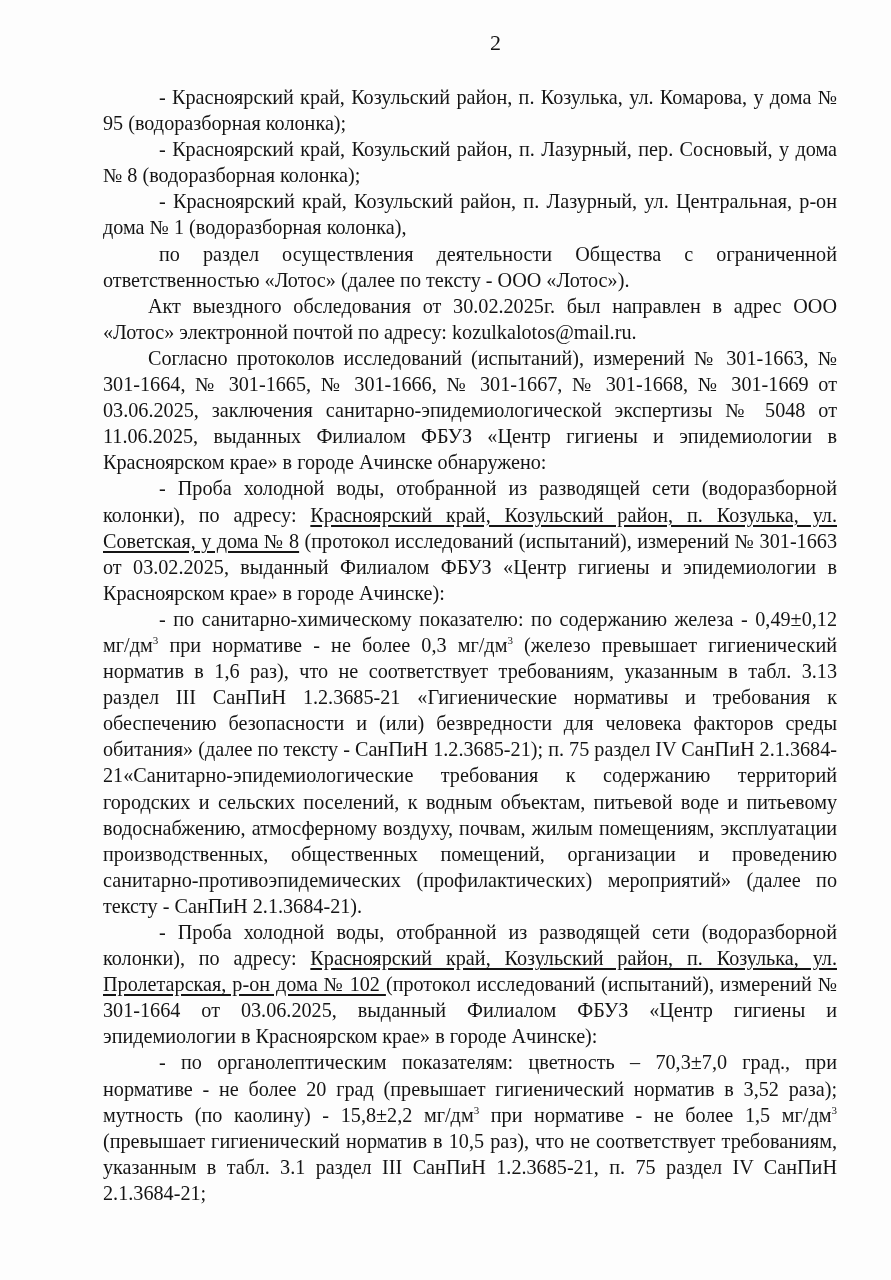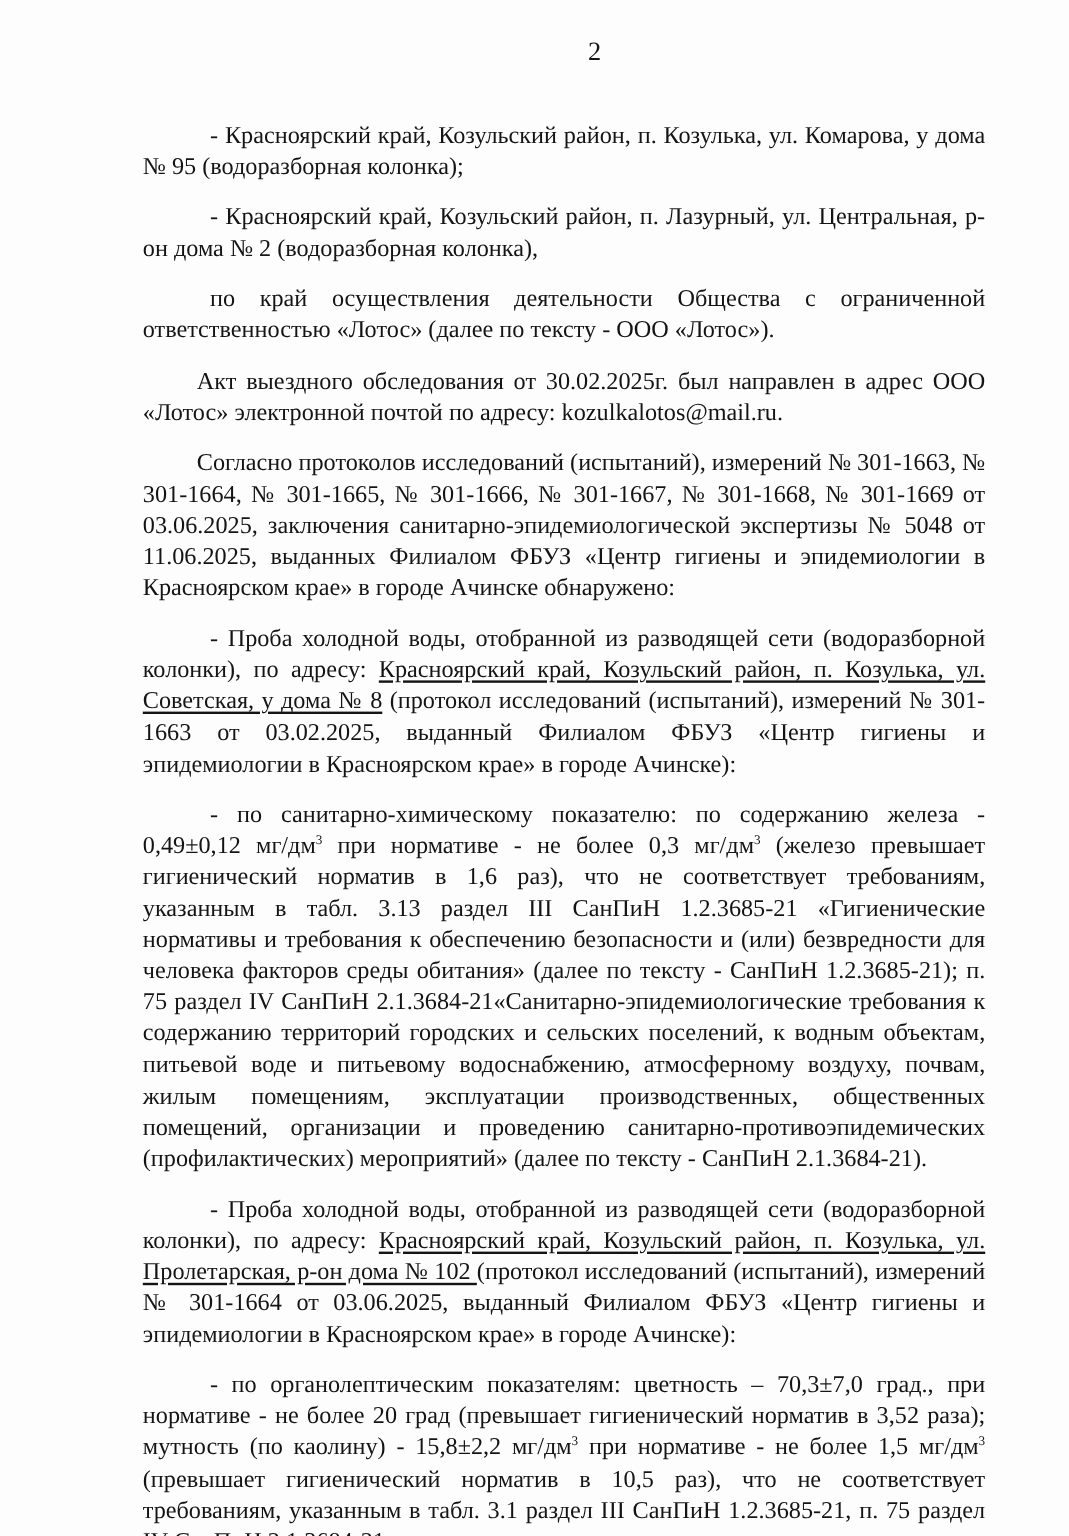--- a/index.html
+++ b/index.html
@@ -9,35 +9,36 @@
     font-family: "Liberation Serif", "DejaVu Serif", serif; color: #141414;
   }
   .page-number {
     position: absolute; top: 30px; left: 0; width: 100%; text-align: center;
     font-size: 22px; line-height: 26px; margin-left: 50px;
   }
   .body {
     position: absolute; left: 103px; top: 84px; width: 734px;
     font-size: 20.2px; line-height: 26.1px; text-align: justify;
   }
-  .body p { margin: 16px; text-indent: 56px; }
+  .body p { margin: 0; text-indent: 56px; }
   .body p.ind2 { text-indent: 45px; }
   .u { text-decoration: underline; text-underline-offset: 3px; }
   sup { font-size: 11px; line-height: 0; vertical-align: 8px; }
 </style>
 </head>
 <body>
 
 <div class="page">
   <div class="page-number">2</div>
 
   <div class="body">
     <p>- Красноярский край, Козульский район, п. Козулька, ул. Комарова, у дома № 95 (водоразборная колонка);</p>
-    <p>- Красноярский край, Козульский район, п. Лазурный, ул. Центральная, р-он дома № 2 (водоразборная колонка),</p>
-    <p>по край осуществления деятельности Общества с ограниченной ответственностью «Лотос» (далее по тексту - ООО «Лотос»).</p>
+    <p>- Красноярский край, Козульский район, п. Лазурный, пер. Сосновый, у дома № 8 (водоразборная колонка);</p>
+    <p>- Красноярский край, Козульский район, п. Лазурный, ул. Центральная, р-он дома № 1 (водоразборная колонка),</p>
+    <p>по раздел осуществления деятельности Общества с ограниченной ответственностью «Лотос» (далее по тексту - ООО «Лотос»).</p>
     <p class="ind2">Акт выездного обследования от 30.02.2025г. был направлен в адрес ООО «Лотос» электронной почтой по адресу: kozulkalotos@mail.ru.</p>
     <p class="ind2">Согласно протоколов  исследований (испытаний), измерений № 301-1663, № 301-1664, № 301-1665, № 301-1666, № 301-1667,  № 301-1668, № 301-1669 от 03.06.2025, заключения санитарно-эпидемиологической экспертизы № 5048 от 11.06.2025, выданных Филиалом ФБУЗ «Центр гигиены и эпидемиологии в Красноярском крае» в городе Ачинске обнаружено:</p>
 
     <p><span>- Проба холодной воды, отобранной из разводящей сети (водоразборной колонки), по адресу: </span><span class="u">Красноярский край, Козульский район, п. Козулька, ул. Советская, у дома № 8</span><span>  (протокол исследований (испытаний), измерений №  301-1663 от 03.02.2025, выданный Филиалом ФБУЗ «Центр гигиены и эпидемиологии в Красноярском крае» в городе Ачинске):</span></p>
 
     <p><span>- по санитарно-химическому показателю: по содержанию железа - 0,49±0,12 мг/дм</span><sup>3</sup><span>  при нормативе - не более 0,3 мг/дм</span><sup>3</sup><span> (железо превышает гигиенический норматив в 1,6 раз), что  не соответствует требованиям, указанным в табл. 3.13 раздел III СанПиН 1.2.3685-21 «Гигиенические нормативы и требования к обеспечению безопасности и (или) безвредности для человека факторов среды обитания» (далее по тексту - СанПиН 1.2.3685-21); п. 75 раздел IV СанПиН 2.1.3684-21«Санитарно-эпидемиологические требования к содержанию территорий городских и сельских поселений, к водным объектам, питьевой воде и питьевому водоснабжению, атмосферному воздуху, почвам, жилым помещениям, эксплуатации производственных, общественных помещений, организации и проведению санитарно-противоэпидемических (профилактических) мероприятий» (далее по тексту - СанПиН 2.1.3684-21).</span></p>
 
     <p><span>- Проба холодной воды, отобранной из разводящей сети (водоразборной колонки), по адресу: </span><span class="u"> Красноярский край, Козульский район, п. Козулька, ул. Пролетарская, р-он дома № 102 </span><span>(протокол исследований (испытаний), измерений №  301-1664 от 03.06.2025, выданный Филиалом ФБУЗ «Центр гигиены и эпидемиологии в Красноярском крае» в городе Ачинске):</span></p>
 
     <p><span>- по органолептическим показателям: цветность – 70,3±7,0 град.,  при нормативе - не более 20 град (превышает гигиенический норматив в 3,52 раза); мутность (по каолину) - 15,8±2,2 мг/дм</span><sup>3</sup><span>  при нормативе - не более 1,5 мг/дм</span><sup>3</sup><span> (превышает гигиенический норматив в 10,5 раз), что не соответствует требованиям, указанным в табл. 3.1 раздел III СанПиН 1.2.3685-21, п. 75 раздел IV СанПиН 2.1.3684-21;</span></p>

